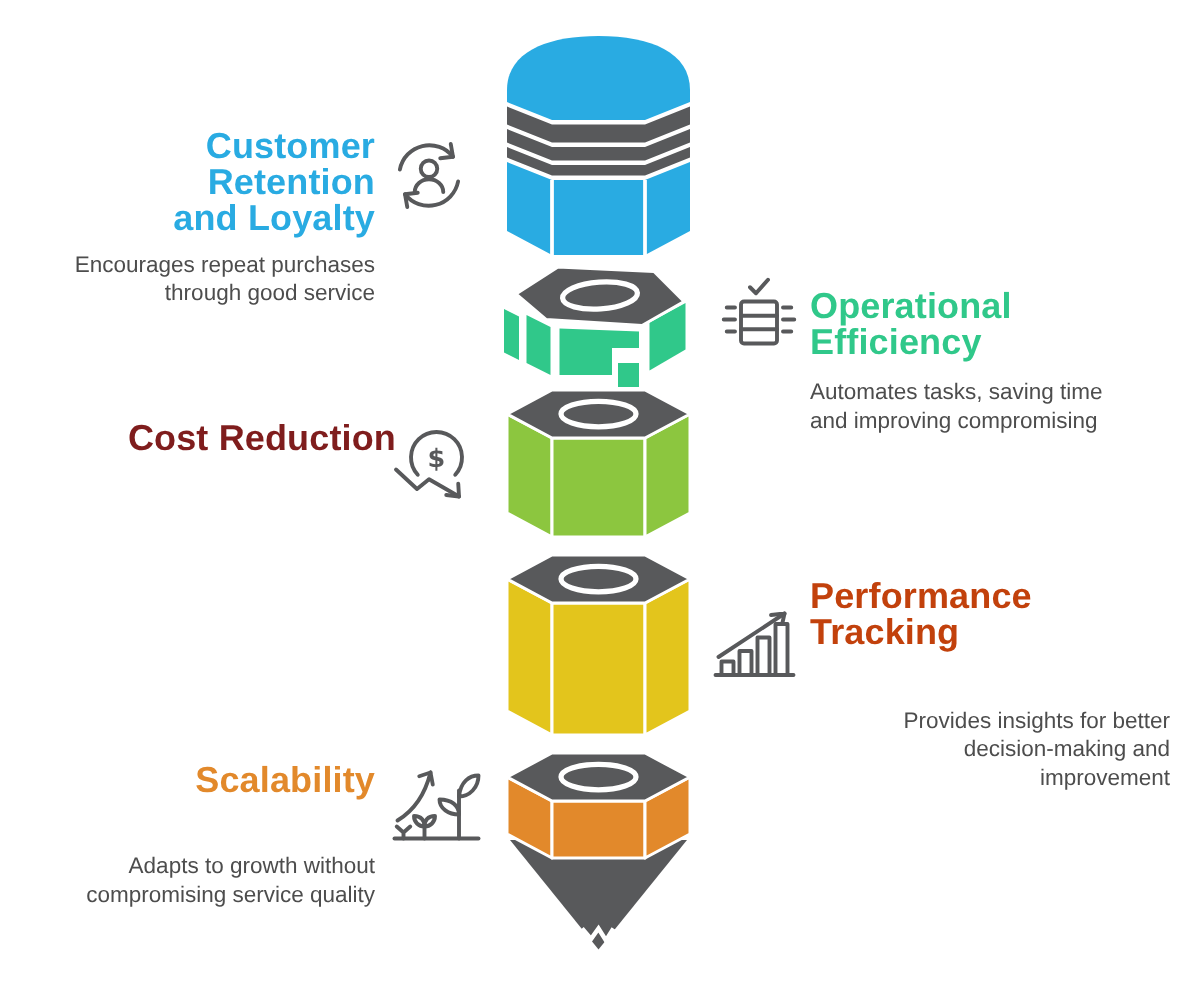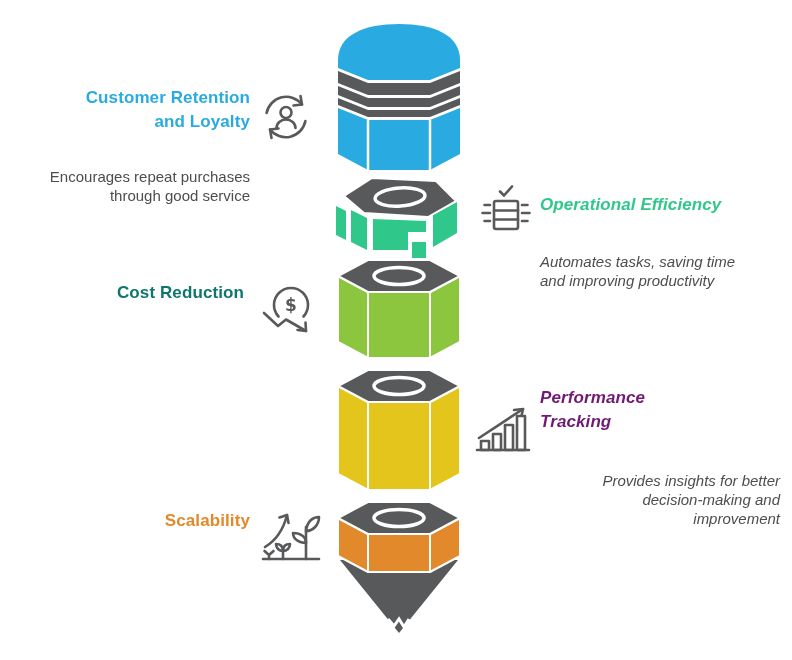--- a/index.html
+++ b/index.html
@@ -1,22 +1,22 @@
 <!DOCTYPE html>
 <html><head>
 <meta charset="utf-8">
 <style>
   html,body{margin:0;padding:0;}
   body{background:#ffffff;font-family:"Liberation Sans", sans-serif;}
   .canvas{position:relative;width:792px;height:660px;background:#ffffff;overflow:hidden;}
 
   .text-block{position:absolute;}
   .align-right{text-align:right;}
-  .align-left{text-align:left;font-style:italic;}
-  .block-title{font-size:17px;line-height:24px;font-weight:700;white-space:pre-line;letter-spacing:.1px;}
+  .align-left{text-align:left;}
+  .block-title{font-size:24px;line-height:24px;font-weight:700;white-space:pre-line;letter-spacing:.1px;}
   .block-desc{font-size:15px;line-height:19px;color:#4D4D4D;white-space:pre-line;margin-top:25px;}
 
   .icon{position:absolute;display:block;}
   .icon svg{display:block;}
   .ic{stroke:#58595B;stroke-width:2.6;fill:none;stroke-linecap:round;stroke-linejoin:round;}
   .ic-fill{fill:#58595B;stroke:none;font-weight:700;font-family:"DejaVu Sans", sans-serif;}
   .bar{fill:#ffffff;stroke:#58595B;stroke-width:2.6;stroke-linejoin:round;}
 
   .pencil{position:absolute;left:334px;top:20px;width:130px;height:615px;}
   .seg-face{stroke:#ffffff;stroke-width:2;stroke-linejoin:round;}
@@ -100,50 +100,52 @@
     <svg width="56" height="56" viewBox="0 0 56 56">
       <path class="ic" d="M23,10.5 l4,4 l8,-9"></path>
       <rect class="ic" x="17" y="20" width="24" height="28" rx="2"></rect>
       <path class="ic" d="M17,29.5 H41 M17,38.5 H41"></path>
       <path class="ic" d="M13,24 h-5.5 M13,32 h-7.5 M13,40 h-5.5"></path>
       <path class="ic" d="M45,24 h5.5 M45,32 h7.5 M45,40 h5.5"></path>
     </svg>
   </span>
   <div class="text-block align-left block-title" style="left: 540px; top: 193px; width: 240px; color: rgb(48, 200, 138);">Operational Efficiency</div>
   <div class="text-block align-left block-desc" style="left:540px;top:227px;width:240px;">Automates tasks, saving time
-and improving productivity</div>
+and improving compromising</div>
 
-  <div class="text-block align-right block-title" style="left: 16px; top: 281px; width: 228px; color: #0f766e;">Cost Reduction</div>
+  <div class="text-block align-right block-title" style="left: 36px; top: 281px; width: 228px; color: #7f1d1d;">Cost Reduction</div>
   <span class="icon" style="left:259px;top:281px;">
     <svg width="62" height="62" viewBox="0 0 62 62">
       <path class="ic" d="M19.5,35.5 A17,17 0 1 1 44.5,35.5"></path>
       <text class="ic-fill" x="32" y="30" font-size="17" text-anchor="middle">$</text>
       <path class="ic" d="M5,32 L19,45 L27,38.5 L47,50"></path>
       <path class="ic" d="M47,50 l-8.5,-1 M47,50 l-0.5,-8.5"></path>
     </svg>
   </span>
 
   <span class="icon" style="left:472px;top:396px;">
     <svg width="62" height="62" viewBox="0 0 62 62">
       <path class="ic" d="M7,42 L51,13"></path>
       <path class="ic" d="M51,13 l-9,1 M51,13 l-2,9"></path>
       <rect class="bar" x="9" y="45" width="8" height="9"></rect>
       <rect class="bar" x="21" y="38" width="8" height="16"></rect>
       <rect class="bar" x="33" y="29" width="8" height="25"></rect>
       <rect class="bar" x="45" y="20" width="8" height="34"></rect>
       <path class="ic" d="M5,54 H57"></path>
     </svg>
   </span>
-  <div class="text-block align-left block-title" style="left: 540px; top: 386px; width: 240px; color: #701a75;">Performance
+  <div class="text-block align-left block-title" style="left: 540px; top: 386px; width: 240px; color: #c2410c;">Performance
 Tracking</div>
   <div class="text-block align-left block-desc" style="left:540px;top:446px;width:240px;text-align:right;">Provides insights for better
 decision-making and
 improvement</div>
 
   <div class="text-block align-right block-title" style="left: 22px; top: 509px; width: 228px; color: rgb(226, 137, 43);">Scalability</div>
+  <div class="text-block align-right block-desc" style="left:22px;top:543px;width:228px;">Adapts to growth without
+compromising service quality</div>
   <span class="icon" style="left:259px;top:505px;">
     <svg width="64" height="64" viewBox="0 0 64 64">
       <path class="ic" d="M4,54 H60"></path>
       <path class="ic" d="M47,54 V22"></path>
       <path class="ic" d="M47,26 C48,16 54,12 60,12 C60,20 54,26 47,26 Z"></path>
       <path class="ic" d="M47,38 C40,38 34,34 34,28 C42,28 47,32 47,38 Z"></path>
       <path class="ic" d="M24,54 V44"></path>
       <path class="ic" d="M24,46 C20,46 17,43 17,39 C22,39 24,42 24,46 Z"></path>
       <path class="ic" d="M24,46 C28,46 31,43 31,39 C26,39 24,42 24,46 Z"></path>
       <path class="ic" d="M10,54 v-4 M10,50 l-4.5,-4 M10,50 l4.5,-4"></path>

